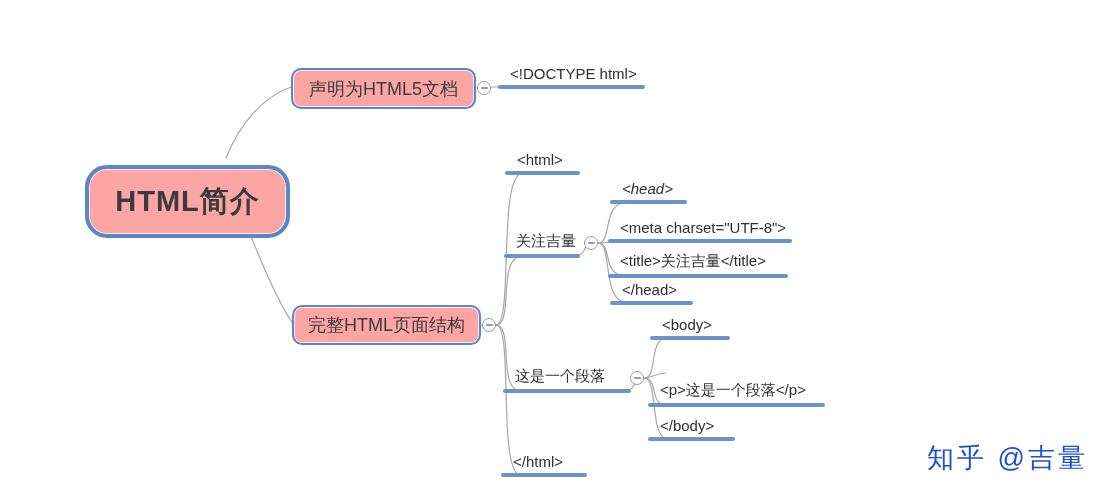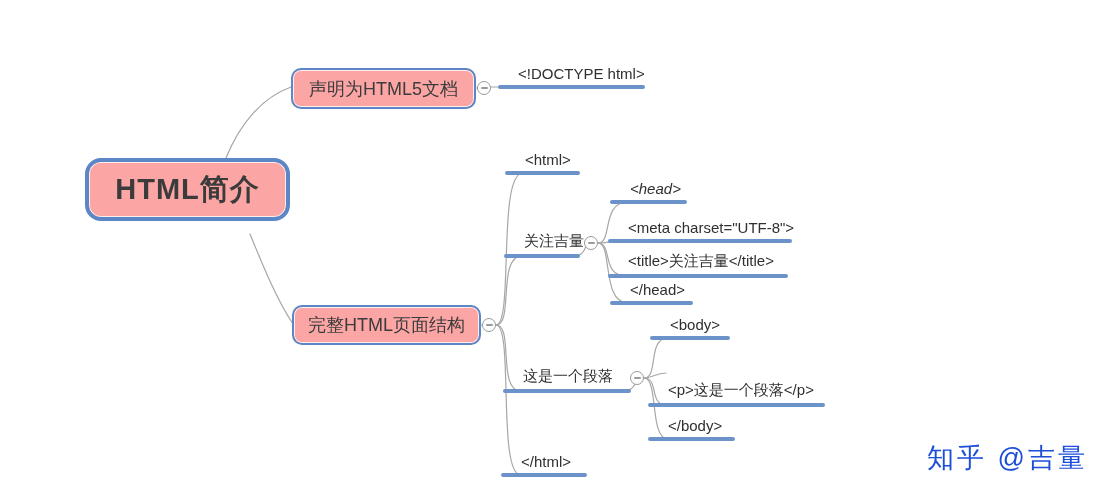--- a/index.html
+++ b/index.html
@@ -18,21 +18,21 @@
     border-width:4px;border-radius:16px;font-weight:bold;font-size:29px;
     letter-spacing:1px;
   }
   .topic.branch{font-size:18px;}
   .leaf{position:absolute;height:28px;}
   .leaf .bar{
     position:absolute;left:0;right:0;bottom:0;height:4px;border-radius:2px;
     background:#6b93ca;
   }
   .leaf .lbl{
-    position:absolute;left:20px;bottom:7px;font-size:15px;color:#2f2f2f;
+    position:absolute;left:12px;bottom:7px;font-size:15px;color:#2f2f2f;
     white-space:nowrap;
   }
   .toggle{
     position:absolute;width:12px;height:12px;border:1px solid #9a9a9a;
     border-radius:50%;background:#fdfdfd;box-sizing:content-box;
   }
   .toggle .minus{
     position:absolute;left:2.5px;top:5.2px;width:7px;height:1.6px;
     background:#9a9a9a;border-radius:1px;
   }
@@ -68,21 +68,21 @@
       <path d="M 598,243 C 613,243 601,303 628,303"></path>
 
       <path d="M 629,390 C 634,388 635,384 636,381"></path>
       <path d="M 644,378 C 659,378 647,338 668,338"></path>
       <path d="M 644,378 C 652,378 656,373 666,373"></path>
       <path d="M 644,378 C 659,378 649,405 666,405"></path>
       <path d="M 644,378 C 659,378 649,439 668,439"></path>
     </g>
   </svg>
 
-  <div class="topic root" style="left:85px;top:158px;width:205px;height:63px;">
+  <div class="topic root" style="left:85px;top:165px;width:205px;height:73px;border-radius:22px;">
     <span>HTML简介</span>
   </div>
 
   <div class="topic branch" style="left:291px;top:68px;width:185px;height:41px;">
     <span>声明为HTML5文档</span>
   </div>
   <div class="toggle" style="left:477px;top:81px;">
     <span class="minus"></span>
   </div>
 

